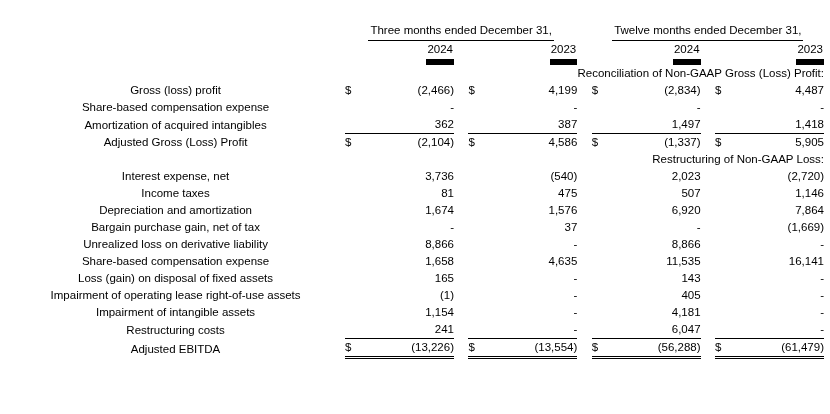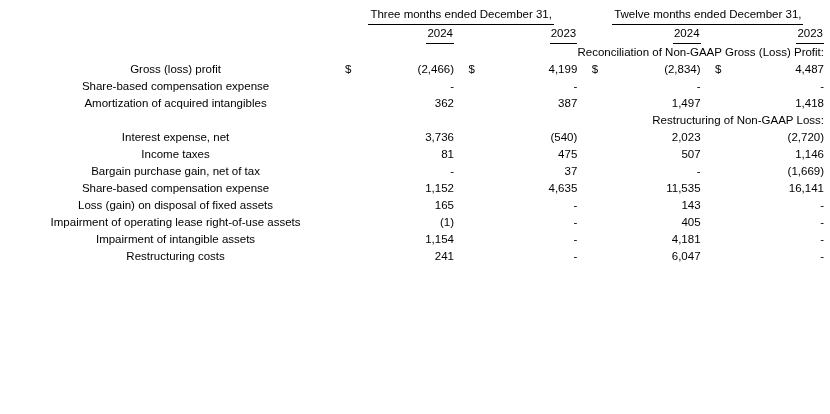--- a/index.html
+++ b/index.html
@@ -19,21 +19,21 @@
     position: relative;
     width: 830px;
     height: 414px;
     padding: 0;
     box-sizing: border-box;
   }
   table.fin {
     border-collapse: collapse;
     width: 818px;
     margin-left: 6px;
-    margin-top: 6px;
+    margin-top: 22px;
     table-layout: fixed;
   }
   table.fin td, table.fin th {
     padding: 0;
     vertical-align: bottom;
     font-weight: normal;
     font-size: 11.5px;
     line-height: 17px;
     white-space: nowrap;
   }
@@ -51,21 +51,21 @@
   .hdr-group span {
     border-bottom: 1px solid #000;
     display: inline-block;
     padding: 0 2px 1px 2px;
   }
   .hdr-year {
     text-align: right;
     padding-bottom: 3px;
   }
   .hdr-year span {
-    border-bottom: 1px solid #000000;
+    border-bottom: 6px solid #000000;
     display: inline-block;
     padding: 0 1px 1px 1px;
   }
   .sect-title {
     font-weight: bold;
     padding-top: 9px;
     text-align: right;
   }
   .row-label {
     text-align: center;
@@ -163,20 +163,34 @@
           <td></td>
           <td class="cur"></td>
           <td class="num">387</td>
           <td></td>
           <td class="cur"></td>
           <td class="num">1,497</td>
           <td></td>
           <td class="cur"></td>
           <td class="num">1,418</td>
         </tr>
+        <tr class="tline">
+          <td class="row-label bold">Adjusted Gross (Loss) Profit</td>
+          <td class="cur bold">$</td>
+          <td class="num bold">(2,104)</td>
+          <td></td>
+          <td class="cur bold">$</td>
+          <td class="num bold">4,586</td>
+          <td></td>
+          <td class="cur bold">$</td>
+          <td class="num bold">(1,337)</td>
+          <td></td>
+          <td class="cur bold">$</td>
+          <td class="num bold">5,905</td>
+        </tr>
         <tr>
           <td colspan="12" class="sect-title">Restructuring of Non-GAAP Loss:</td>
         </tr>
         <tr>
           <td class="row-label indent1">Interest expense, net</td>
           <td class="cur"></td>
           <td class="num">3,736</td>
           <td></td>
           <td class="cur"></td>
           <td class="num">(540)</td>
@@ -195,37 +209,65 @@
           <td class="cur"></td>
           <td class="num">475</td>
           <td></td>
           <td class="cur"></td>
           <td class="num">507</td>
           <td></td>
           <td class="cur"></td>
           <td class="num">1,146</td>
         </tr>
         <tr>
+          <td class="row-label indent1">Depreciation and amortization</td>
+          <td class="cur"></td>
+          <td class="num">1,674</td>
+          <td></td>
+          <td class="cur"></td>
+          <td class="num">1,576</td>
+          <td></td>
+          <td class="cur"></td>
+          <td class="num">6,920</td>
+          <td></td>
+          <td class="cur"></td>
+          <td class="num">7,864</td>
+        </tr>
+        <tr>
           <td class="row-label indent1">Bargain purchase gain, net of tax</td>
           <td class="cur"></td>
           <td class="num">-</td>
           <td></td>
           <td class="cur"></td>
           <td class="num">37</td>
           <td></td>
           <td class="cur"></td>
           <td class="num">-</td>
           <td></td>
           <td class="cur"></td>
           <td class="num">(1,669)</td>
         </tr>
         <tr>
+          <td class="row-label indent1">Unrealized loss on derivative liability</td>
+          <td class="cur"></td>
+          <td class="num">8,866</td>
+          <td></td>
+          <td class="cur"></td>
+          <td class="num">-</td>
+          <td></td>
+          <td class="cur"></td>
+          <td class="num">8,866</td>
+          <td></td>
+          <td class="cur"></td>
+          <td class="num">-</td>
+        </tr>
+        <tr>
           <td class="row-label indent1">Share-based compensation expense</td>
           <td class="cur"></td>
-          <td class="num">1,152</td>
+          <td class="num">1,658</td>
           <td></td>
           <td class="cur"></td>
           <td class="num">4,635</td>
           <td></td>
           <td class="cur"></td>
           <td class="num">11,535</td>
           <td></td>
           <td class="cur"></td>
           <td class="num">16,141</td>
         </tr>
@@ -277,16 +319,30 @@
           <td class="num">241</td>
           <td></td>
           <td class="cur"></td>
           <td class="num">-</td>
           <td></td>
           <td class="cur"></td>
           <td class="num">6,047</td>
           <td></td>
           <td class="cur"></td>
           <td class="num">-</td>
+        </tr>
+        <tr class="tline dline">
+          <td class="row-label bold">Adjusted EBITDA</td>
+          <td class="cur bold">$</td>
+          <td class="num bold">(13,226)</td>
+          <td></td>
+          <td class="cur bold">$</td>
+          <td class="num bold">(13,554)</td>
+          <td></td>
+          <td class="cur bold">$</td>
+          <td class="num bold">(56,288)</td>
+          <td></td>
+          <td class="cur bold">$</td>
+          <td class="num bold">(61,479)</td>
         </tr>
       </tbody>
   </table>
 </div>
 
 </body></html>

